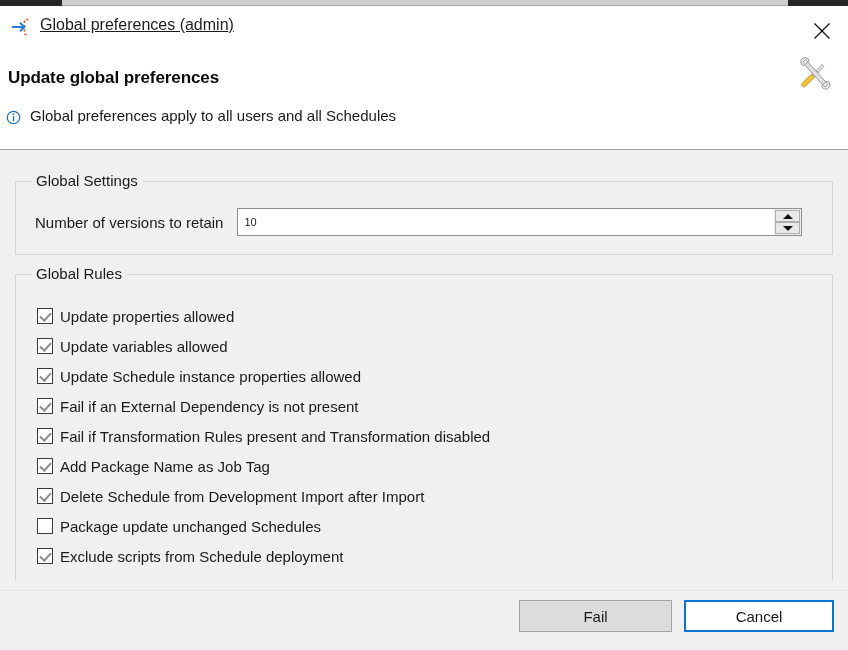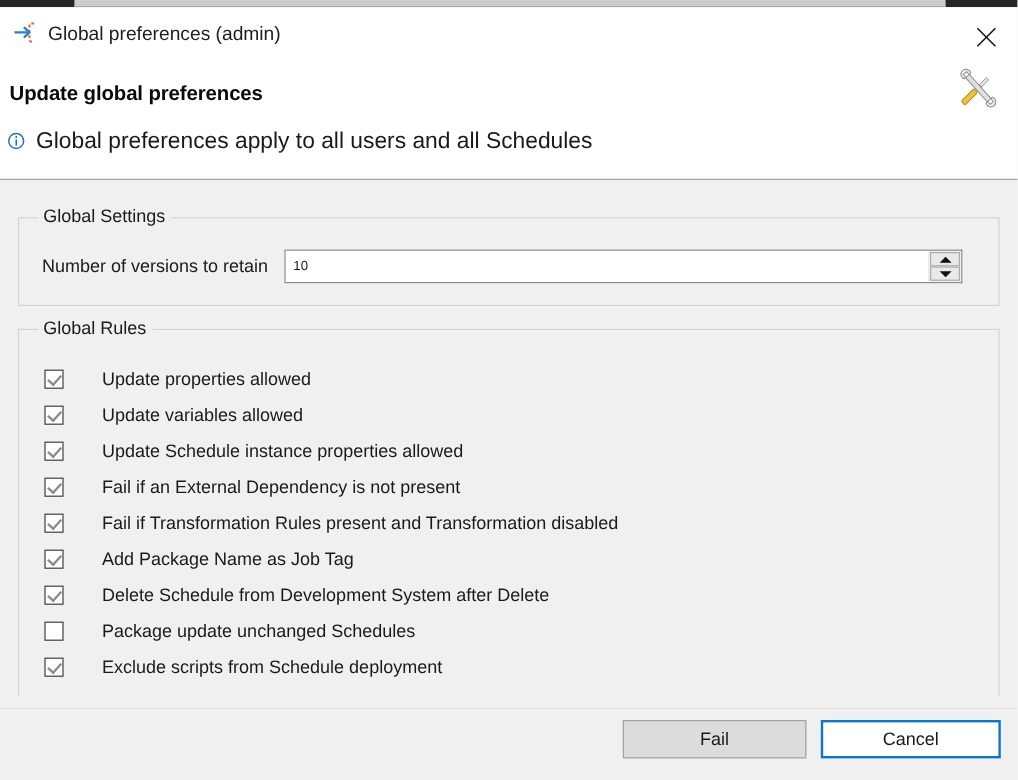--- a/index.html
+++ b/index.html
@@ -40,22 +40,23 @@
     left: 0; top: 6px;
     width: 848px; height: 144px;
     background: #ffffff;
     border-bottom: 1px solid #a0a0a0;
     box-sizing: border-box;
   }
   .title-row {
     position: absolute;
     left: 10px; top: 10px;
     display: flex;
-    align-items: flex-end;
+    align-items: flex-start;
     gap: 8px;
+    text-decoration: underline;
   }
   .import-icon {
     width: 22px; height: 22px;
     position: relative;
     flex: 0 0 auto;
   }
   .title-text {
     font-size: 16px;
     color: #1e1e1e;
     white-space: nowrap;
@@ -86,21 +87,21 @@
     display: flex;
     align-items: flex-start;
     gap: 9px;
   }
   .info-icon {
     width: 15px; height: 15px;
     margin-top: 3px;
     flex: 0 0 auto;
   }
   .info-text {
-    font-size: 19px;
+    font-size: 15px;
     color: #1a1a1a;
     white-space: nowrap;
   }
   .tools-icon {
     position: absolute;
     right: 8px; top: 42px;
     width: 50px; height: 50px;
   }
 
   
@@ -208,21 +209,20 @@
     position: absolute;
     left: 21px; top: 26px;
     display: flex;
     flex-direction: column;
   }
   .rule-item {
     display: flex;
     align-items: center;
     height: 30px;
     cursor: pointer;
-    gap: 25px;
   }
   .cb {
     width: 16px; height: 16px;
     box-sizing: border-box;
     border: 1px solid #3c3c3c;
     background: #ffffff;
     position: relative;
     flex: 0 0 auto;
     margin-right: 7px;
   }
@@ -378,21 +378,21 @@
         <div class="rule-item">
           <span class="cb checked"></span>
           <span class="rule-label">Fail if Transformation Rules present and Transformation disabled</span>
         </div>
         <div class="rule-item">
           <span class="cb checked"></span>
           <span class="rule-label">Add Package Name as Job Tag</span>
         </div>
         <div class="rule-item">
           <span class="cb checked"></span>
-          <span class="rule-label">Delete Schedule from Development System after Delete</span>
+          <span class="rule-label">Delete Schedule from Development Import after Import</span>
         </div>
         <div class="rule-item">
           <span class="cb"></span>
           <span class="rule-label">Package update unchanged Schedules</span>
         </div>
         <div class="rule-item">
           <span class="cb checked"></span>
           <span class="rule-label">Exclude scripts from Schedule deployment</span>
         </div>
       </div>

